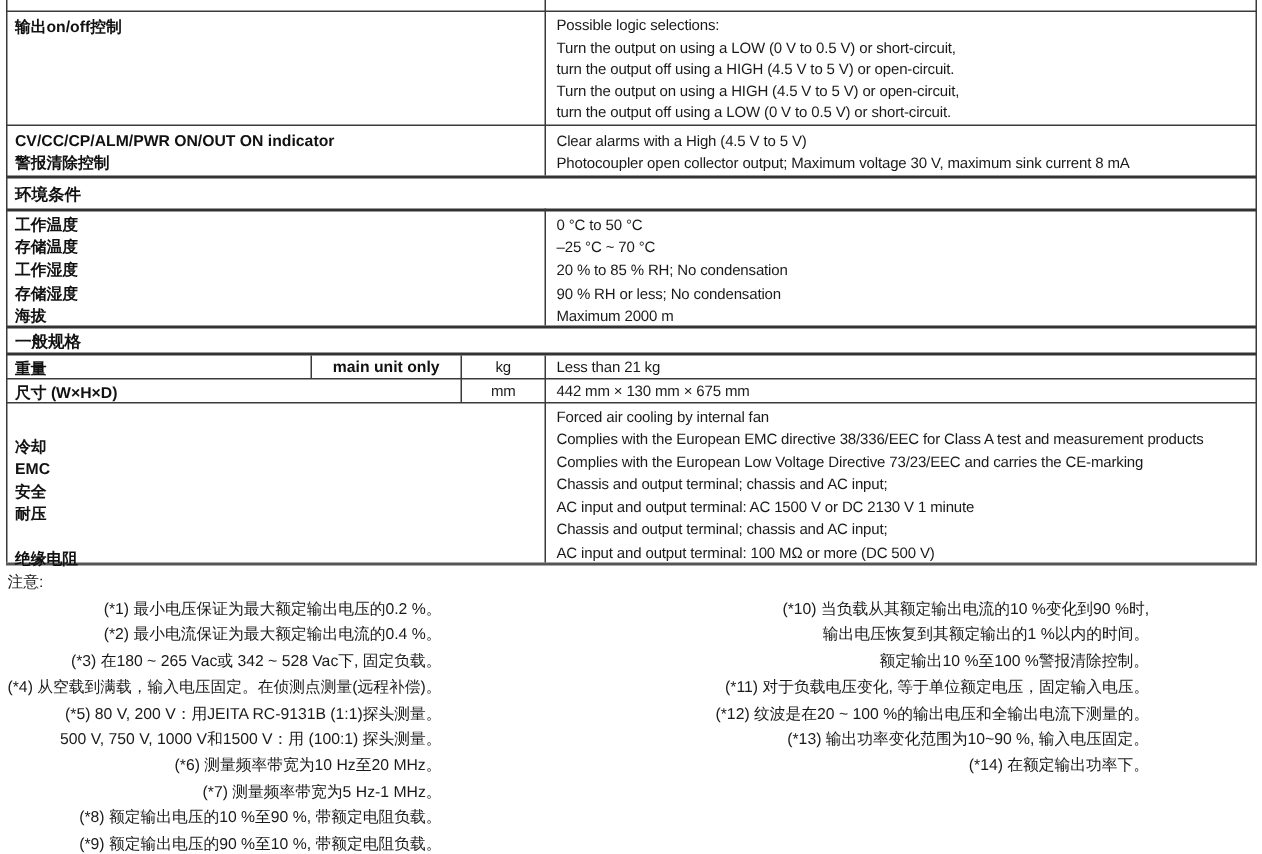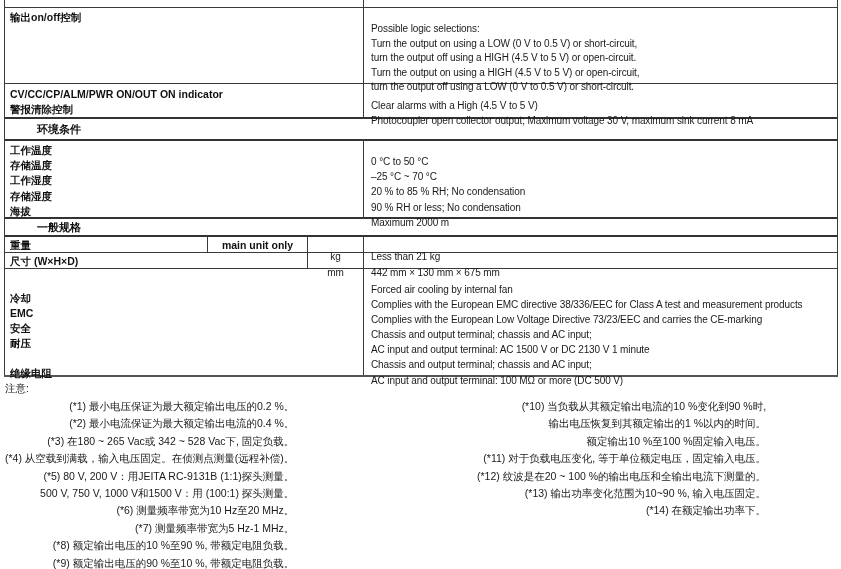--- a/index.html
+++ b/index.html
@@ -10,22 +10,22 @@
     font-family:"Liberation Sans", sans-serif;
     color:#1a1a1a;
     overflow:hidden;
   }
   .hline{position:absolute;left:4px;width:834px;background:#3a3a3a;height:1px;}
   .hline.thick{height:2px;background:#333;}
   .hline.bottom{height:2px;background:#555;}
   .vline{position:absolute;width:1px;background:#3a3a3a;}
   .tblock{position:absolute;white-space:nowrap;}
   .zh{font-weight:bold;font-size:10.5px;color:#111;}
-  .en{font-size:10px;color:#1a1a1a;letter-spacing:-0.1px;margin-top:11px;}
-  .section{font-weight:bold;font-size:11px;color:#111;margin-left:27px;}
+  .en{font-size:10px;color:#1a1a1a;letter-spacing:-0.1px;}
+  .section{font-weight:bold;font-size:11px;color:#111;}
   .lh15 div{height:15.2px;line-height:15.2px;}
   .lh146 div{height:14.6px;line-height:14.6px;}
   .lh151 div{height:15.1px;line-height:15.1px;}
   .cell-center{text-align:center;}
   .notes{font-size:10.5px;color:#1a1a1a;}
   .notes div{height:17.4px;line-height:17.4px;text-align:right;}
   .indent25{padding-left:25px;}
   .indent31{padding-left:31px;}
 </style>
 </head>
@@ -127,20 +127,20 @@
     <div class="indent25">500 V, 750 V, 1000 V和1500 V：用 (100:1) 探头测量。</div>
     <div>(*6) 测量频率带宽为10 Hz至20 MHz。</div>
     <div>(*7) 测量频率带宽为5 Hz-1 MHz。</div>
     <div>(*8) 额定输出电压的10 %至90 %, 带额定电阻负载。</div>
     <div>(*9) 额定输出电压的90 %至10 %, 带额定电阻负载。</div>
   </div>
 
   <div class="tblock notes" style="left:477px;top:398px;">
     <div>(*10) 当负载从其额定输出电流的10 %变化到90 %时,</div>
     <div class="indent31">输出电压恢复到其额定输出的1 %以内的时间。</div>
-    <div class="indent31">额定输出10 %至100 %固定输入电压。</div>
+    <div class="indent31">额定输出10 %至100 %警报清除控制。</div>
     <div>(*11) 对于负载电压变化, 等于单位额定电压，固定输入电压。</div>
     <div>(*12) 纹波是在20 ~ 100 %的输出电压和全输出电流下测量的。</div>
     <div>(*13) 输出功率变化范围为10~90 %, 输入电压固定。</div>
     <div>(*14) 在额定输出功率下。</div>
   </div>
 
 </div>
 
 </body></html>

